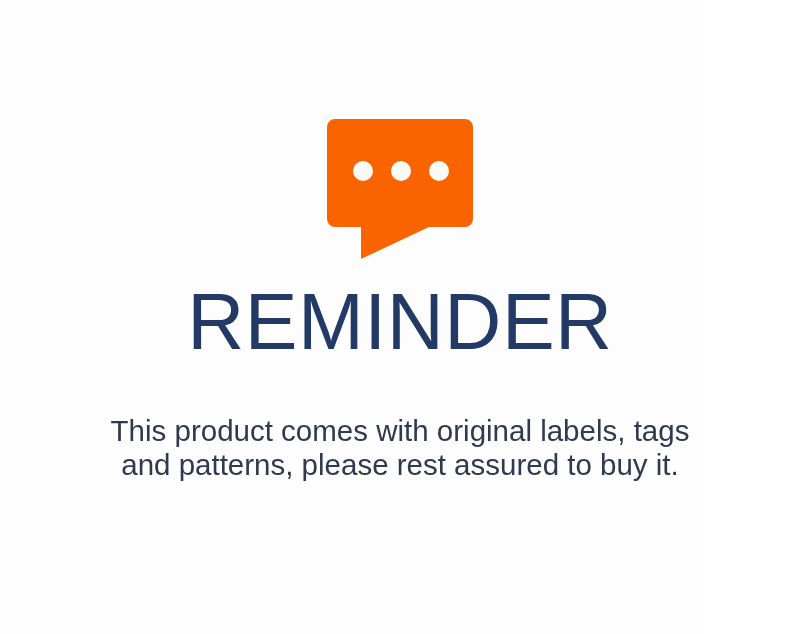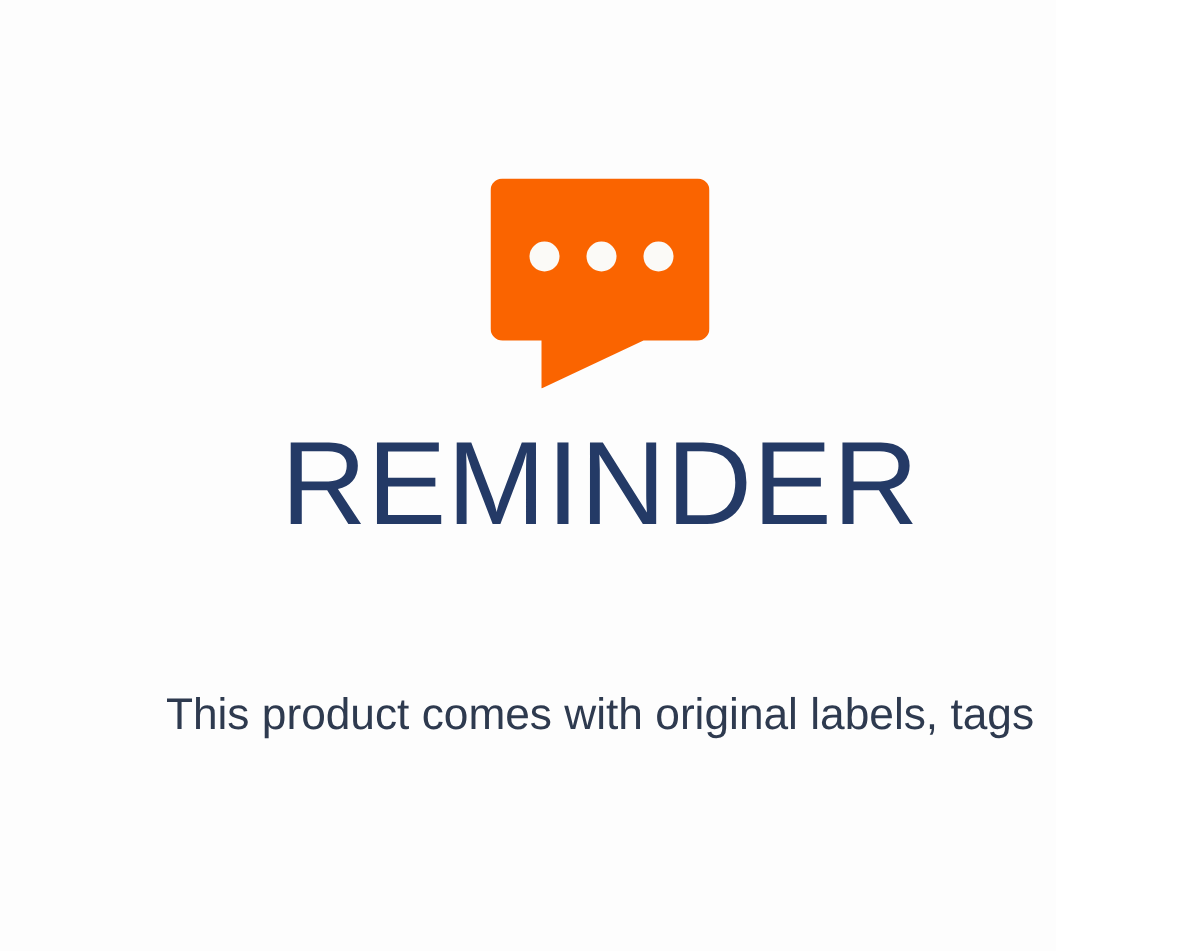--- a/index.html
+++ b/index.html
@@ -68,21 +68,20 @@
     font-family: "Liberation Sans", sans-serif;
     font-size: 29.5px;
     font-weight: 400;
     line-height: 34px;
     color: #2e3a4f;
   }
 
   .body-line {
     display: block;
     white-space: nowrap;
-    margin-top: 46px;
   }
 </style>
 </head>
 <body>
 
 <div class="banner">
 
   <div class="icon-wrap">
     <svg class="bubble-svg" viewBox="0 0 146 140" xmlns="http://www.w3.org/2000/svg">
 
@@ -90,15 +89,16 @@
       <circle cx="36" cy="52" r="10" fill="#fbfaf7"></circle>
       <circle cx="74" cy="52" r="10" fill="#fbfaf7"></circle>
       <circle cx="112" cy="52" r="10" fill="#fbfaf7"></circle>
     </svg>
   </div>
 
   <div class="title">REMINDER</div>
 
   <div class="body-copy">
     <span class="body-line">This product comes with original labels, tags</span>
+    <span class="body-line">and patterns, please rest assured to buy it.</span>
   </div>
 
 </div>
 
 </body></html>

